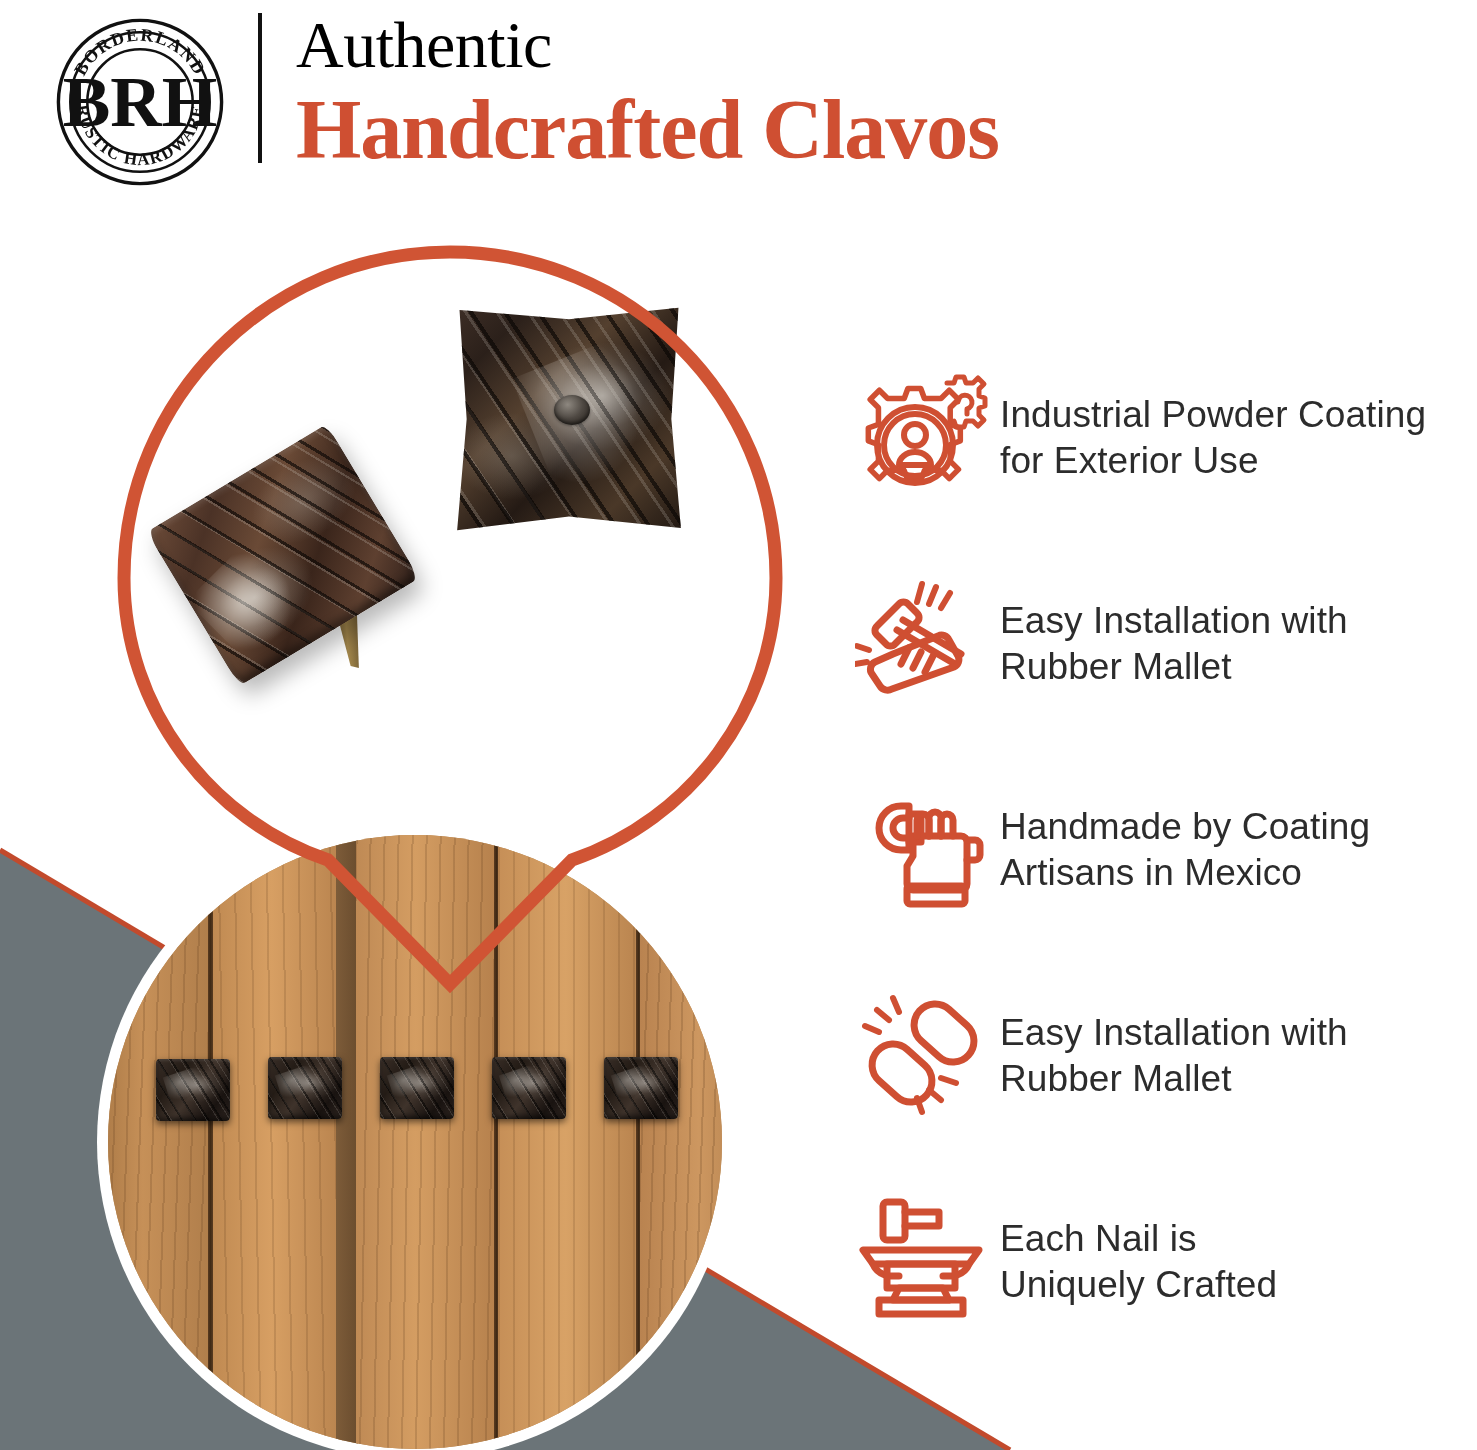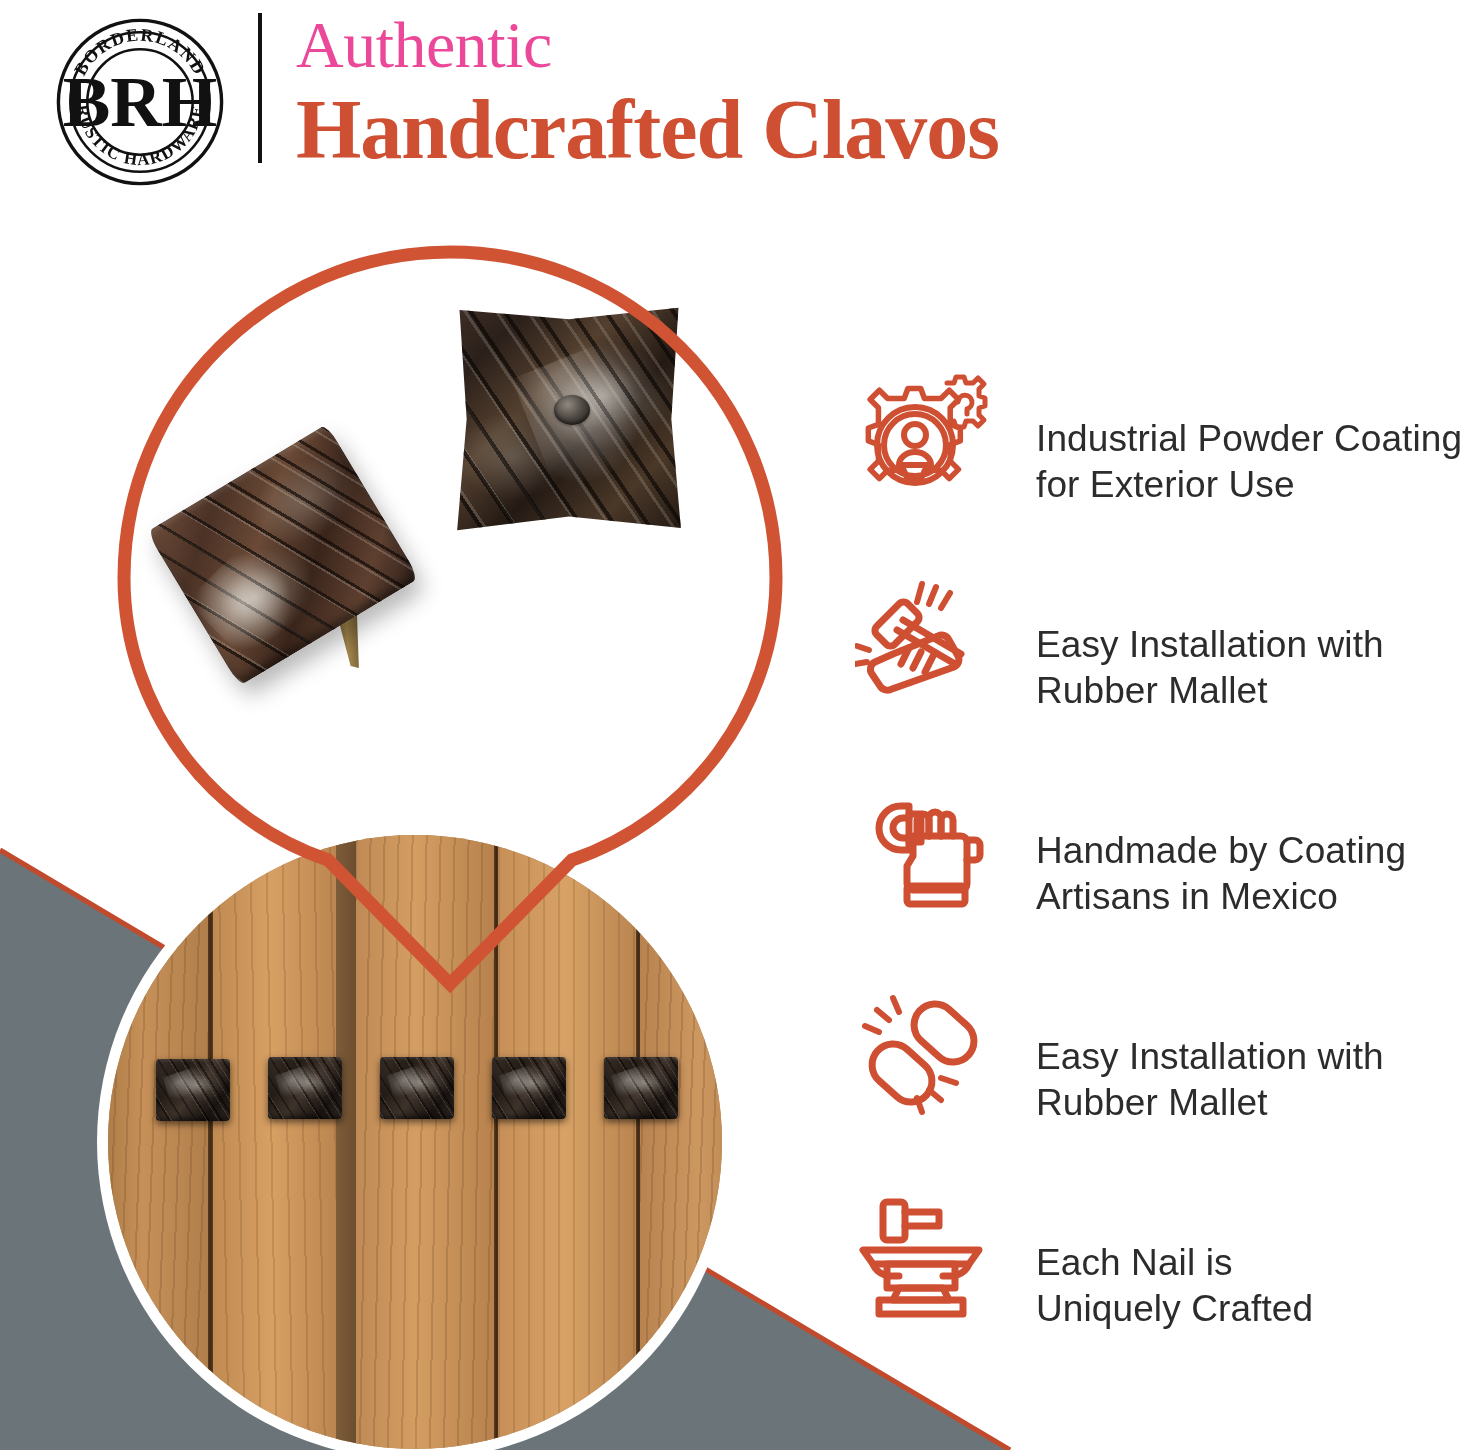--- a/index.html
+++ b/index.html
@@ -24,21 +24,21 @@
     position:absolute; left:258px; top:13px;
     width:4px; height:150px; background:#111111;
   }
 
   #title-block {
     position:absolute; left:296px; top:0px;
   }
   #title-line1 {
     font-family:"Liberation Serif", serif;
     font-size:66px; line-height:74px; font-weight:400;
-    color:#ec4899; letter-spacing:-0.5px;
+    color:#000000; letter-spacing:-0.5px;
     padding-top:8px;
   }
   #title-line2 {
     font-family:"Liberation Serif", serif;
     font-size:84px; line-height:96px; font-weight:700;
     color:#cf4f32; letter-spacing:-1px;
     white-space:nowrap;
   }
 
   
@@ -199,22 +199,22 @@
     box-shadow:inset 0 -2px 4px rgba(0,0,0,.6), 0 1px 3px rgba(0,0,0,.4);
   }
 
   
   #features {
     position:absolute; left:850px; top:368px;
     width:620px;
     z-index:5;
   }
   .feature {
-    display:flex; align-items:flex-end;
-    height:auto; margin-bottom:66px;gap:36px;
+    display:flex; align-items:center;
+    height:auto; margin-bottom:66px;
   }
   .feature:last-child { margin-bottom:0; }
   .feature-icon {
     flex:0 0 150px; width:150px; height:140px;
     display:flex; align-items:center; justify-content:center;
   }
   .feature-icon svg { display:block; }
   .feature-text {
     font-size:37px; line-height:46px; font-weight:400;
     color:#2c2c2c; letter-spacing:0.1px;

